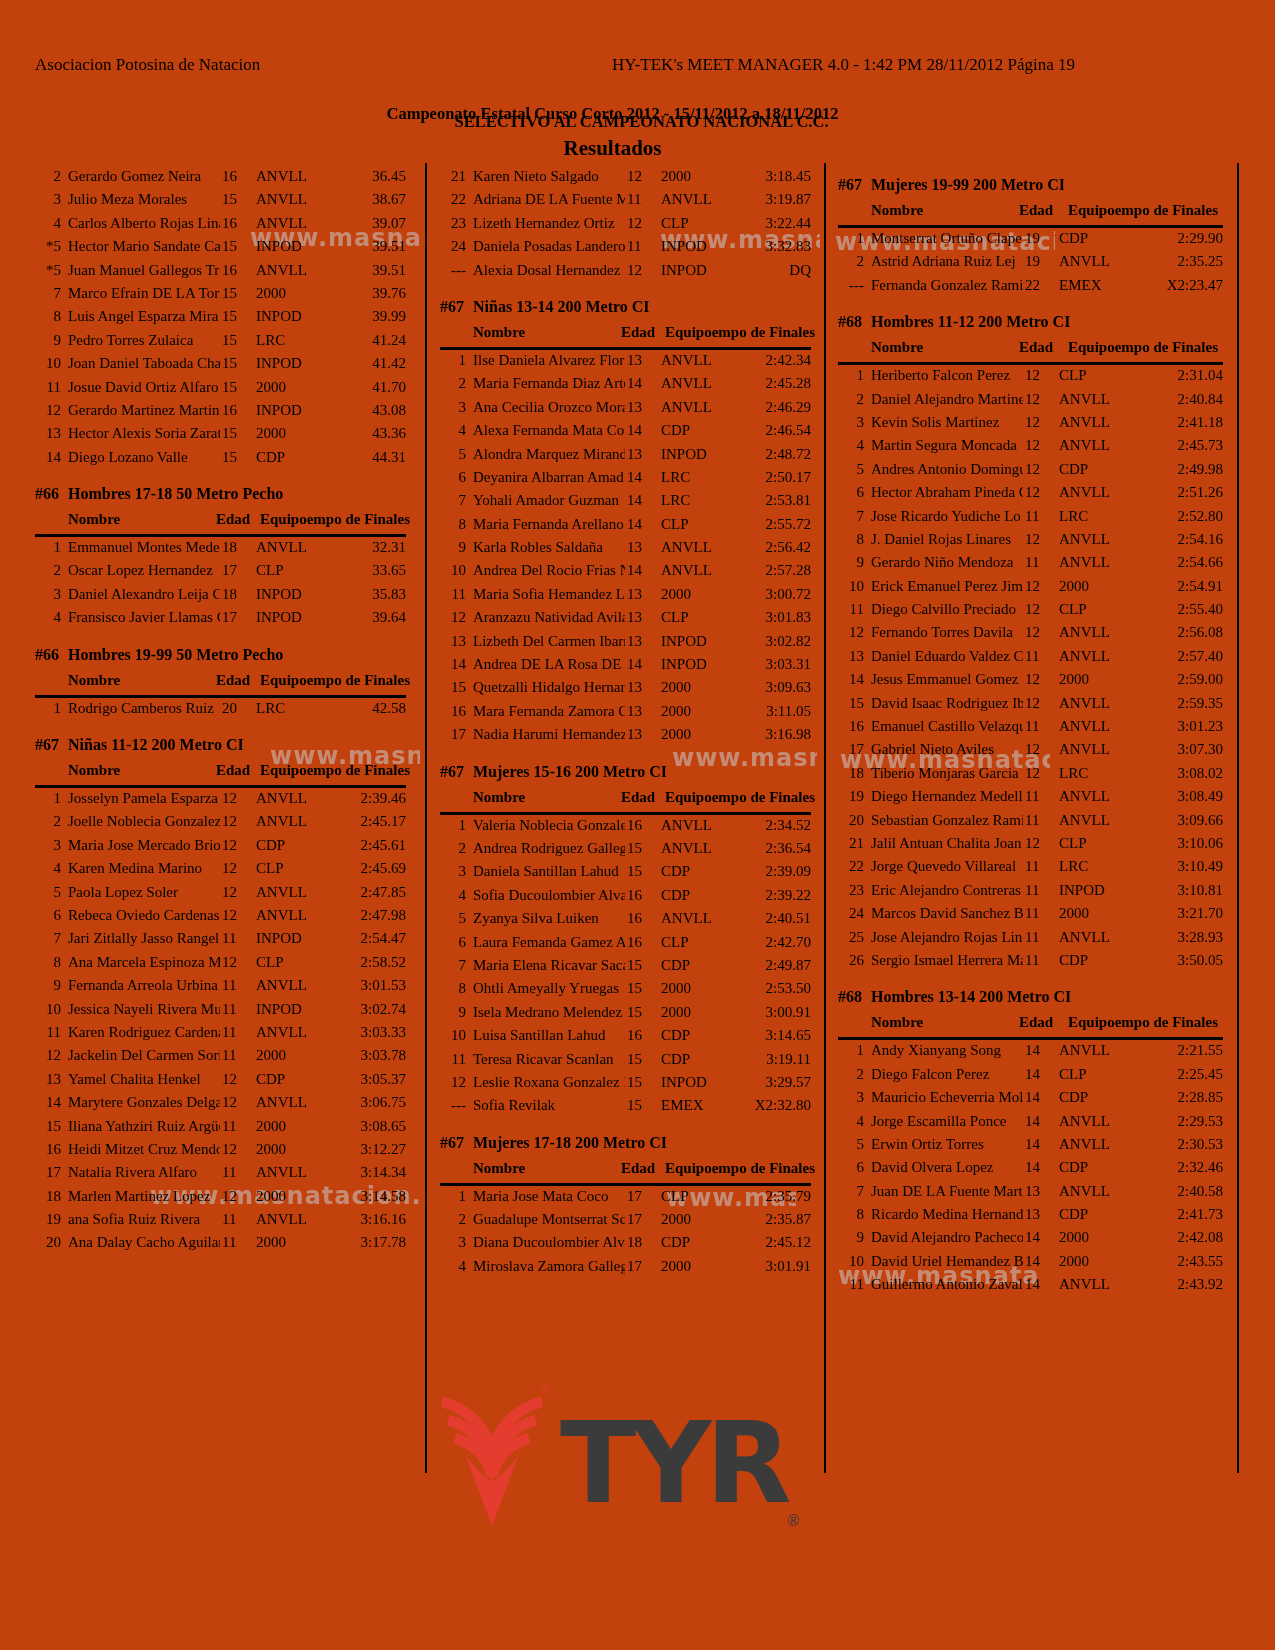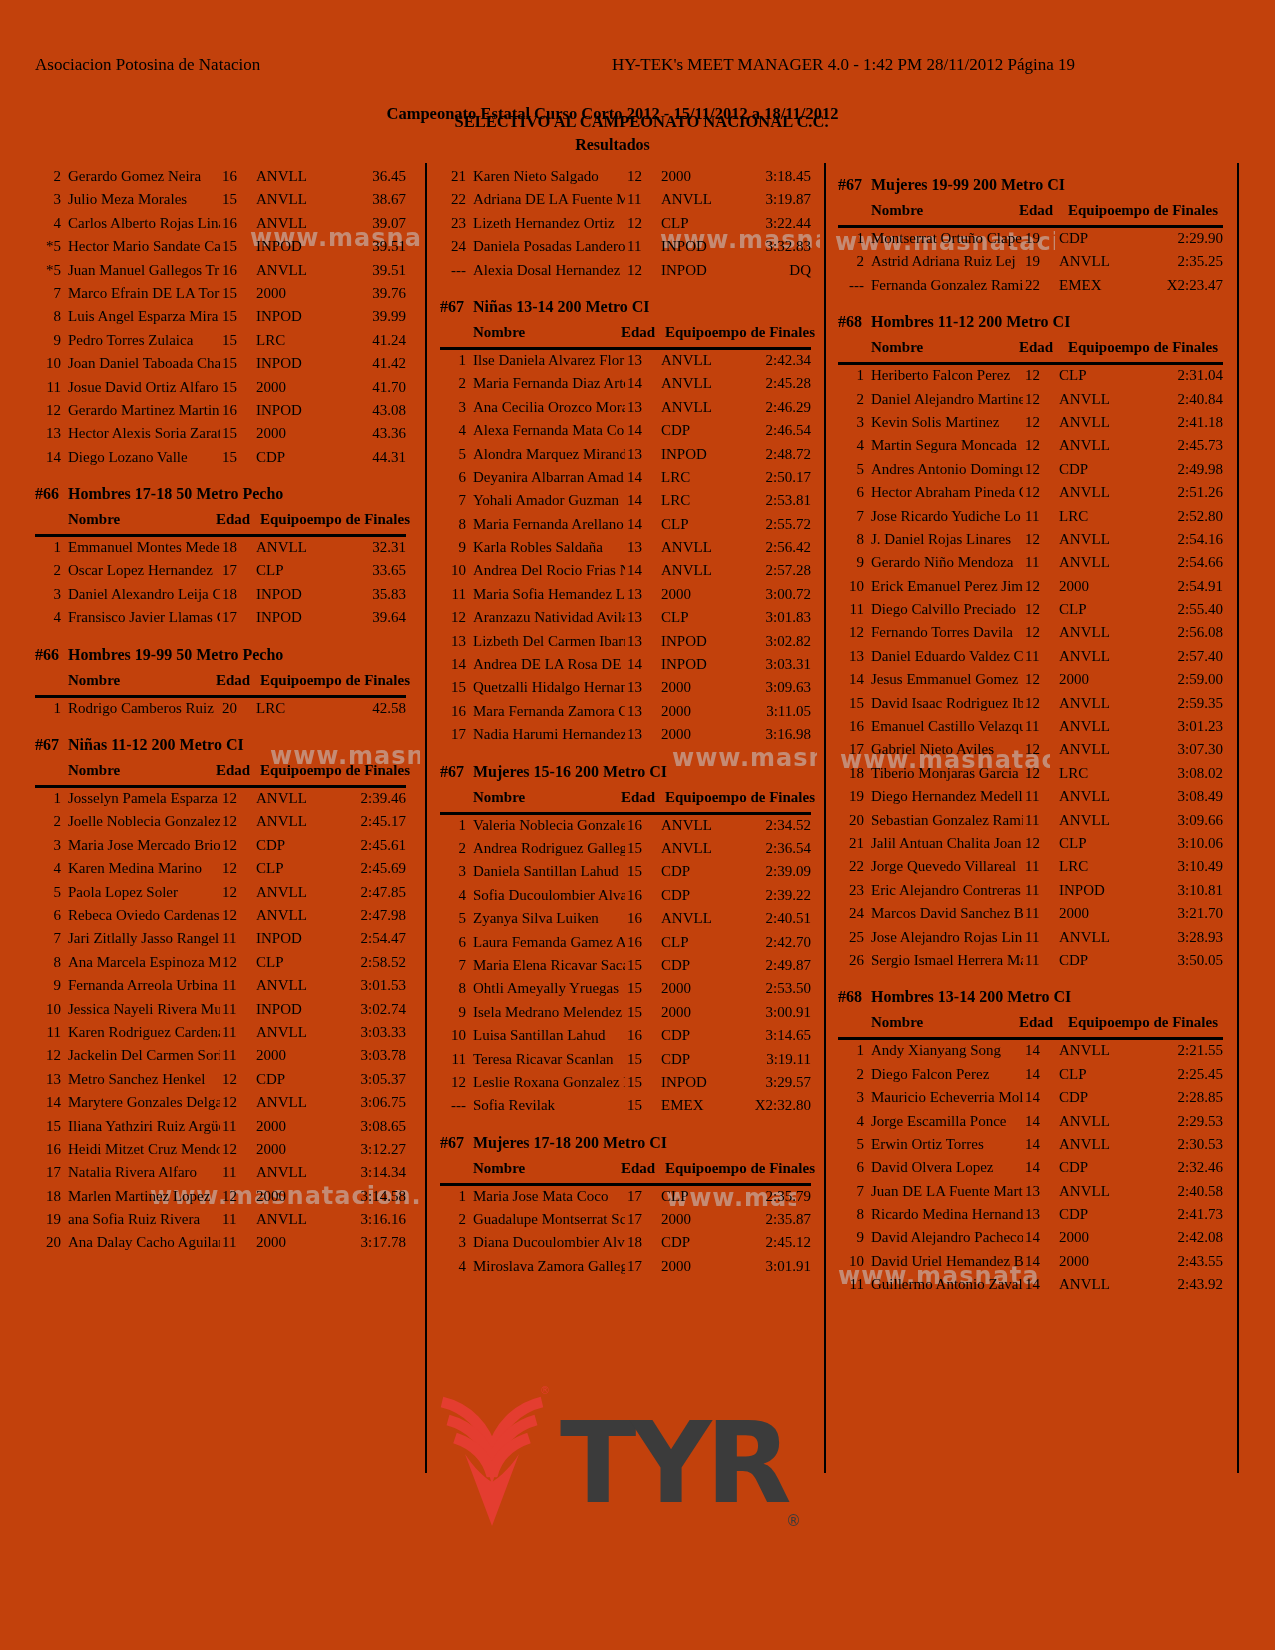--- a/index.html
+++ b/index.html
@@ -2,21 +2,21 @@
 <html><head>
 <meta charset="utf-8">
 <style>
   html,body{margin:0;padding:0;background:#ffffff;}
   #page{position:relative;width:1275px;height:1650px;background:#c2410c;overflow:hidden;
         font-family:"Liberation Serif", serif;color:#000;}
   .hdr-left{position:absolute;left:35px;top:55px;font-size:17px;}
   .hdr-right{position:absolute;left:612px;top:55px;font-size:17px;}
   .t1{position:absolute;left:0;top:104px;width:1225px;text-align:center;font-weight:bold;font-size:16.5px;}
   .t2{position:absolute;left:0;top:112px;width:1225px;text-align:center;font-weight:bold;font-size:16.5px;padding-left:29px;}
-  .results{position:absolute;left:0;top:136px;width:1225px;text-align:center;font-weight:bold;font-size:16px;}
+  .results{position:absolute;left:0;top:136px;width:1225px;text-align:center;font-weight:bold;font-size:21px;}
   .vline{position:absolute;top:163px;height:1310px;width:2px;background:#000;}
   #vl1{left:425px;} #vl2{left:824px;} #vl3{left:1237px;}
   .col{position:absolute;top:168px;}
   #col-0{left:35px;width:371px;}
   #col-1{left:440px;width:371px;}
   #col-2{left:838px;width:385px;padding-top:8px;}
   .row{display:flex;align-items:baseline;height:23.4px;font-size:15px;}
   .place{width:26px;flex:none;text-align:right;white-space:nowrap;}
   .name{margin-left:7px;width:152px;flex:none;overflow:hidden;white-space:nowrap;}
   .age{width:34px;flex:none;padding-left:2px;}
@@ -293,21 +293,21 @@
       </div>
       <div class="row">
         <span class="place">12</span>
         <span class="name">Jackelin Del Carmen Sori</span>
         <span class="age">11</span>
         <span class="team">2000</span>
         <span class="time">3:03.78</span>
       </div>
       <div class="row">
         <span class="place">13</span>
-        <span class="name">Metro Sanchez Henkel</span>
+        <span class="name">Yamel Chalita Henkel</span>
         <span class="age">12</span>
         <span class="team">CDP</span>
         <span class="time">3:05.37</span>
       </div>
       <div class="row">
         <span class="place">14</span>
         <span class="name">Marytere Gonzales Delga</span>
         <span class="age">12</span>
         <span class="team">ANVLL</span>
         <span class="time">3:06.75</span>

